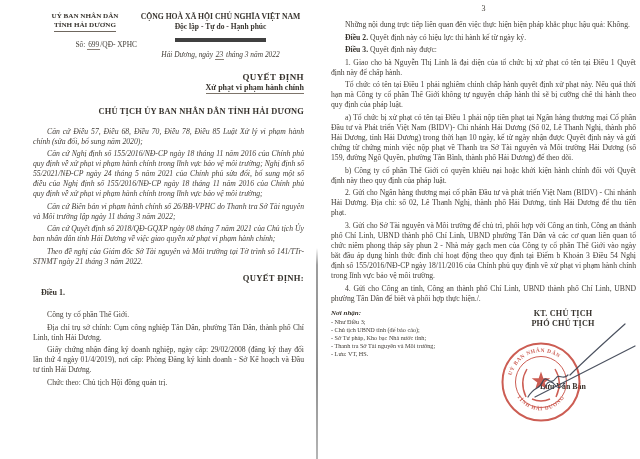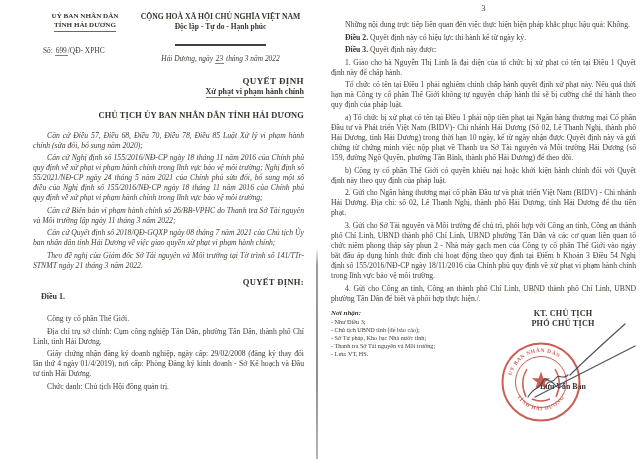--- a/index.html
+++ b/index.html
@@ -18,25 +18,25 @@
   .recital { font-style:italic; }
   .b  { font-weight:bold; color:#37332d; }
   .center { text-align:right; }
 
   
   .hdr-row { display:flex; }
   .hdr-left { width:104px; text-align:center; flex-shrink:0; }
   .hdr-right { flex:1; text-align:center; }
   .issuer-line { font-size:7.1px; font-weight:bold; line-height:9.2px; color:#37332d; white-space:nowrap; }
   .issuer-underline { display:inline-block; border-bottom:1px solid #6f675e; padding-bottom:0.5px; }
-  .doc-number { font-size:7.4px; margin-top:14px; text-align:left; padding-left:10px; white-space:nowrap; }
+  .doc-number { font-size:7.4px; margin-top:8px; text-align:right; padding-left:10px; white-space:nowrap; }
   .doc-number .val { border-bottom:0.8px solid #8a8077; padding:0 1px; }
   .motto-1 { font-size:7.7px; font-weight:bold; color:#37332d; white-space:nowrap; }
   .motto-2 { font-size:7.5px; font-weight:bold; color:#37332d; margin-top:1px; }
-  .motto-2 .u { display:inline-block; border-bottom:2px solid #404040; padding-bottom:13px; }
+  .motto-2 .u { display:inline-block; border-bottom:4px solid #404040; padding-bottom:7px; }
   .place-date { font-size:7.4px; font-style:italic; margin-top:8px; white-space:nowrap; }
   .place-date .day { border-bottom:0.8px solid #8a8077; padding:0 1px; }
 
   .doc-title    { font-size:9px;   margin-top:13px; letter-spacing:0.4px; }
   .doc-subtitle { font-size:8px;   margin-top:1px; }
   .doc-subtitle .u { display:inline-block; border-bottom:0.9px solid #7d746a; padding-bottom:0.5px; }
   .authority    { font-size:8.4px; margin-top:13px; margin-bottom:11px; letter-spacing:0.2px; }
 
   .decides-heading { font-size:8.6px; margin:6px 0 5px 0; letter-spacing:0.3px; }
   .article-label   { font-size:8px; font-weight:bold; color:#37332d; text-indent:8px; margin-bottom:13px; }
@@ -94,21 +94,21 @@
     <p class="recital">Căn cứ Biên bản vi phạm hành chính số 26/BB-VPHC do Thanh tra Sở Tài nguyên và Môi trường lập ngày 11 tháng 3 năm 2022;</p>
     <p class="recital">Căn cứ Quyết định số 2018/QĐ-GQXP ngày 08 tháng 7 năm 2021 của Chủ tịch Ủy ban nhân dân tỉnh Hải Dương về việc giao quyền xử phạt vi phạm hành chính;</p>
     <p class="recital">Theo đề nghị của Giám đốc Sở Tài nguyên và Môi trường tại Tờ trình số 141/TTr-STNMT ngày 21 tháng 3 năm 2022.</p>
 
     <div class="decides-heading b center">QUYẾT ĐỊNH:</div>
     <p class="article-label">Điều 1.</p>
 
     <p class="body">Công ty cổ phần Thế Giới.</p>
     <p class="body">Địa chỉ trụ sở chính: Cụm công nghiệp Tân Dân, phường Tân Dân, thành phố Chí Linh, tỉnh Hải Dương.</p>
     <p class="body">Giấy chứng nhận đăng ký doanh nghiệp, ngày cấp: 29/02/2008 (đăng ký thay đổi lần thứ 4 ngày 01/4/2019), nơi cấp: Phòng Đăng ký kinh doanh - Sở Kế hoạch và Đầu tư tỉnh Hải Dương.</p>
-    <p class="body">Chức danh: Chủ tịch Hội đồng quản trị.</p>
+    <p class="body">Chức theo: Chủ tịch Hội đồng quản trị.</p>
   </div>
 
   <div class="page-seam"></div>
 
   <div class="page page-right">
     <div class="page-number">3</div>
 
     <p class="body">Những nội dung trực tiếp liên quan đến việc thực hiện biện pháp khắc phục hậu quả: Không.</p>
 
     <p class="body"><span class="lead-label">Điều 2.</span> <span>Quyết định này có hiệu lực thi hành kể từ ngày ký.</span></p>

